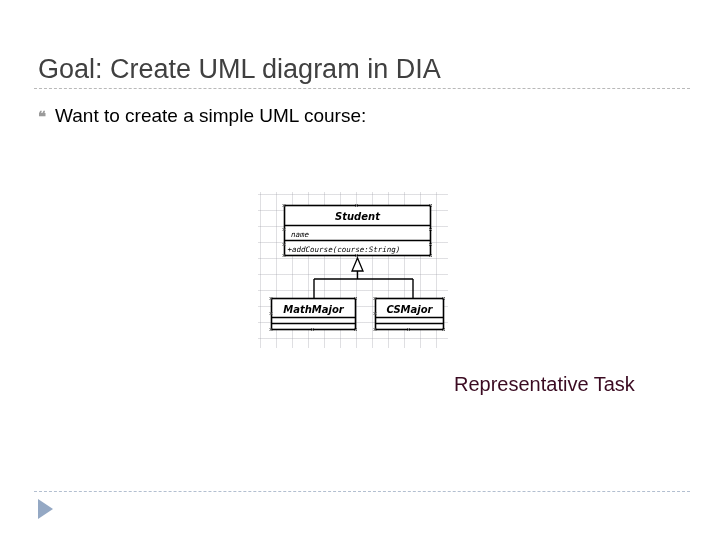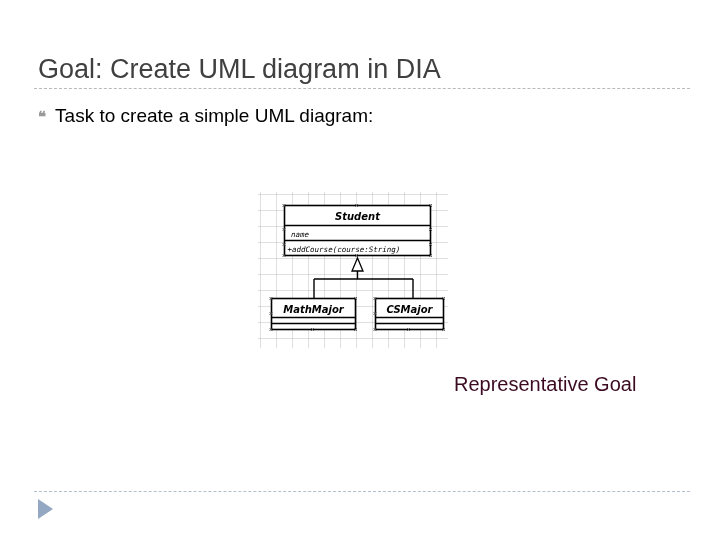--- a/index.html
+++ b/index.html
@@ -167,21 +167,21 @@
 <body>
 
 <div id="slide">
 
   <div id="slide-title">Goal: Create UML diagram in DIA</div>
 
   <div id="title-rule"></div>
 
   <div id="bullet-row">
     <span id="bullet-glyph">❝</span>
-    <span id="bullet-text">Task to create a simple UML diagram:</span>
+    <span id="bullet-text">Want to create a simple UML course:</span>
   </div>
 
   <div id="dia-image">
     <svg id="dia-svg" viewBox="0 0 190 156" xmlns="http://www.w3.org/2000/svg">
 
       <g>
 
         <rect class="uml-box" x="26.5" y="13.5" width="146" height="50"></rect>
 
         <line class="uml-sep" x1="26.5" y1="33.5" x2="172.5" y2="33.5"></line>
@@ -250,18 +250,18 @@
           <path d="M115.5 136 l3 3 M118.5 136 l-3 3"></path>
           <path d="M184 136 l3 3 M187 136 l-3 3"></path>
           <path d="M149 136 l3 3 M152 136 l-3 3"></path>
           <path d="M115.5 120 l3 3 M118.5 120 l-3 3"></path>
         </g>
       </g>
 
     </svg>
   </div>
 
-  <div id="representative-task">Representative Goal</div>
+  <div id="representative-task">Representative Task</div>
 
   <div id="footer-rule"></div>
   <div id="footer-triangle"></div>
 
 </div>
 
 </body></html>

